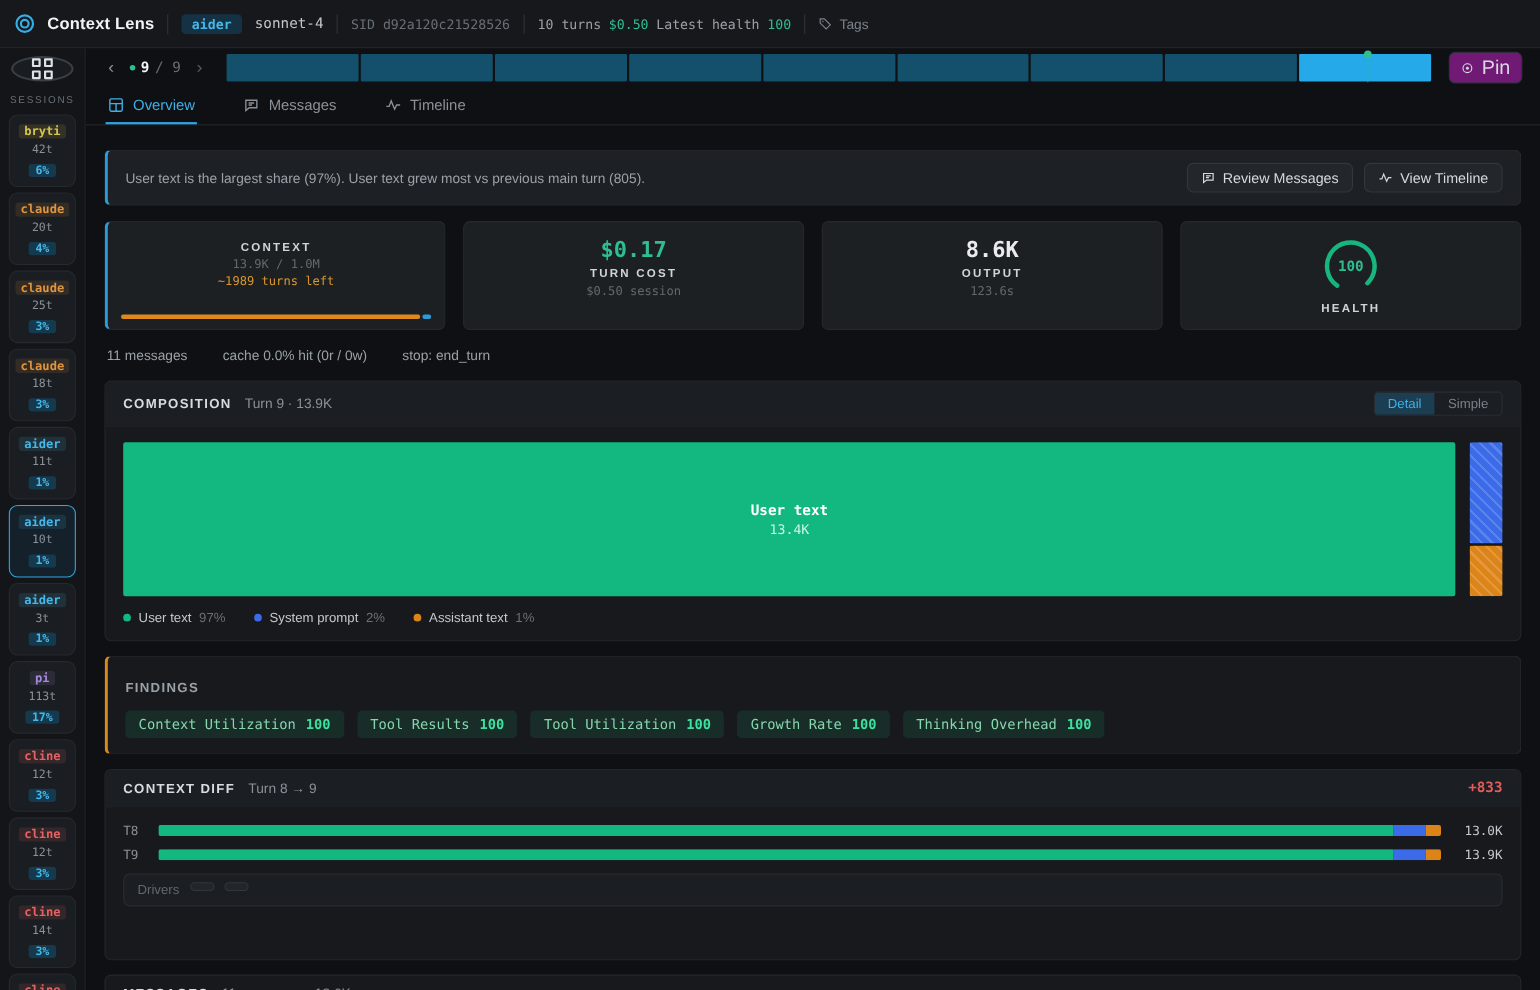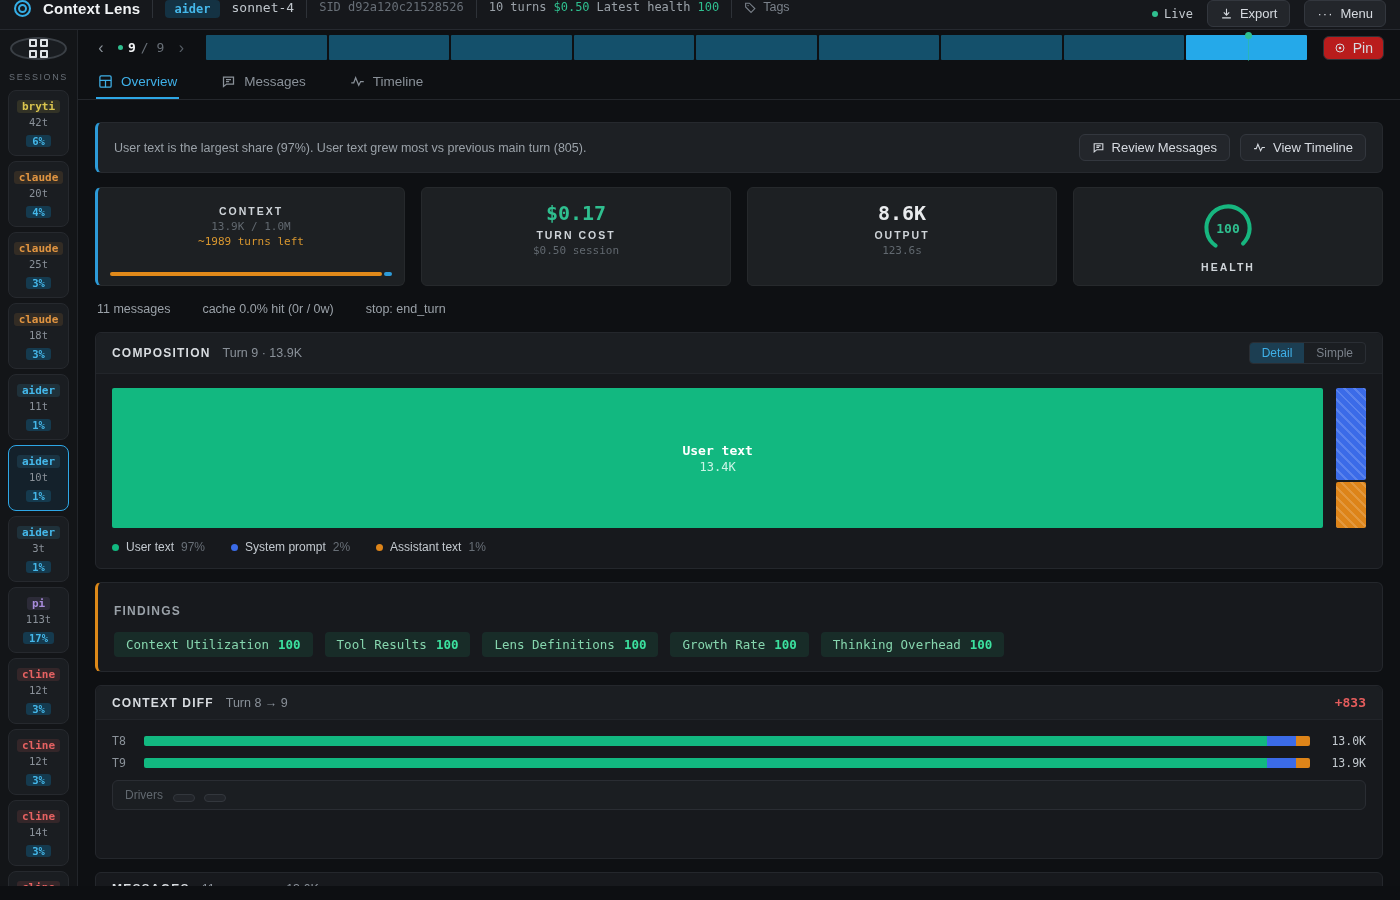--- a/index.html
+++ b/index.html
@@ -1,21 +1,21 @@
 <!DOCTYPE html>
 <html><head>
 <meta charset="utf-8">
 <style>
   * { margin:0; padding:0; box-sizing:border-box; }
   html,body { width:1400px; height:900px; overflow:hidden; background:#0d0f12;
     font-family:"Liberation Sans", sans-serif; color:#e8eaed; }
 
   
-  .topbar { height:30px; background:#16181c; border-bottom:1px solid #26292f;
-    display:flex; align-items:flex-start; padding:0 14px; gap:12px; }
+  .topbar { height:44px; background:#16181c; border-bottom:1px solid #26292f;
+    display:flex; align-items:center; padding:0 14px; gap:12px; }
   .logo { width:17px; height:17px; border:2px solid #35aee6; border-radius:50%;
     display:flex; align-items:center; justify-content:center; flex:0 0 auto; }
   .logo::after { content:''; width:5px; height:5px; border:2px solid #35aee6; border-radius:50%; }
   .app-name { font-size:15px; font-weight:bold; color:#f1f3f5; letter-spacing:.2px; }
   .vdiv { width:1px; height:18px; background:#2e3238; }
   .agent-badge { font-family:"DejaVu Sans Mono",monospace; font-size:12px; font-weight:bold;
     color:#45b8ea; background:#143243; padding:2px 9px; border-radius:4px; }
   .model { font-family:"DejaVu Sans Mono",monospace; font-size:13px; color:#c0c6cc; }
   .sid { font-family:"DejaVu Sans Mono",monospace; font-size:12px; color:#686f77; }
   .tb-stat { font-family:"DejaVu Sans Mono",monospace; font-size:12px; color:#9aa1a8;
@@ -68,21 +68,21 @@
   .tc-dot { width:5px; height:5px; border-radius:50%; background:#2fbf8f; }
   .tc-cur { font-size:13px; font-weight:bold; color:#f1f3f5; }
   .tc-total { font-size:13px; color:#686f77; }
   .segments { flex:1; height:25px; display:flex; gap:2px; position:relative; margin:0 8px; }
   .seg { flex:1; background:#14506b; border-radius:1px; cursor:pointer; }
   .seg.active { background:#25a9e9; }
   .turn-marker { position:absolute; left:94.4%; top:-3px; width:7px; height:7px;
     border-radius:50%; background:#2fbf8f; z-index:2; }
   .turn-marker::after { content:''; position:absolute; left:3px; top:7px; width:1px; height:22px;
     background:rgba(47,191,143,.55); }
-  .pin-btn { padding:3px 10px; font-size:14px; background:#b91c1c; border-color:#2e3237; }
+  .pin-btn { padding:3px 10px; font-size:18px; background:#701a75; border-color:#2e3237; }
 
   .tabs { height:35px; display:flex; align-items:stretch; gap:40px; padding:0 18px;
     border-bottom:1px solid #24272c; }
   .tab { display:flex; align-items:center; gap:8px; font-size:13.5px; color:#8a9199;
     cursor:pointer; border-bottom:2px solid transparent; padding:0 2px; }
   .tab.active { color:#3fb0e8; border-bottom-color:#2ea7e6; }
   .tab svg { display:block; }
 
   .content { flex:1; overflow:hidden; padding:22px 17px 0; }
 
@@ -155,21 +155,21 @@
   .diff-body { padding:14px 16px 16px; }
   .diff-row { display:flex; align-items:center; gap:10px; margin-bottom:8px; }
   .diff-label { font-family:"DejaVu Sans Mono",monospace; font-size:11.5px; color:#8a9199; width:22px; }
   .diff-track { flex:1; height:10px; display:flex; border-radius:2px; overflow:hidden; }
   .ds-green { background:#12b880; height:100%; }
   .ds-blue { background:#3b6be8; height:100%; }
   .ds-orange { background:#dd8419; height:100%; }
   .diff-val { font-family:"DejaVu Sans Mono",monospace; font-size:11.5px; color:#c3c9cf;
     width:46px; text-align:right; }
   .drivers { margin-top:10px; border:1px solid #2a2d33; background:#1b1e22; border-radius:6px;
-    padding:7px 12px; display:flex; align-items:flex-end; gap:10px; }
+    padding:7px 12px; display:flex; align-items:flex-start; gap:10px; }
   .drivers-label { font-size:12px; color:#61686f; }
   .chips { display:flex; gap:9px; }
   .chip { border:1px solid #33373d; background:#22252a; border-radius:4px; padding:3px 10px;
     font-family:"DejaVu Sans Mono",monospace; font-size:12px; font-weight:bold; color:#c9ced4; }
   .changes { margin-top:14px; display:flex; flex-direction:column; gap:9px; }
   .change-line { font-family:"DejaVu Sans Mono",monospace; font-size:12.5px; color:#959ca3; }
 </style>
 </head>
 <body>
 
@@ -189,36 +189,20 @@
     <span class="tb-green">100</span>
   </span>
   <span class="vdiv"></span>
   <span class="tags">
     <svg width="13" height="13" viewBox="0 0 24 24" fill="none" stroke="currentColor" stroke-width="2">
         <path d="M3 11V4h7l10 10-7 7z"></path>
         <circle cx="7.5" cy="8.5" r="1.3" fill="currentColor" stroke="none"></circle>
       </svg>
     <span>Tags</span>
   </span>
-  <span class="tb-right">
-    <span class="live">
-      <span class="dot-green"></span>
-      <span>Live</span>
-    </span>
-    <button class="btn">
-      <svg width="13" height="13" viewBox="0 0 24 24" fill="none" stroke="currentColor" stroke-width="2">
-          <path d="M12 3v11M7 10l5 5 5-5M4 20h16"></path>
-        </svg>
-      <span>Export</span>
-    </button>
-    <button class="btn">
-      <span style="letter-spacing:1px;">···</span>
-      <span>Menu</span>
-    </button>
-  </span>
 </header>
 
 <div class="app">
 
   <nav class="sidebar">
     <div class="home-btn">
       <span class="grid-icon">
           <i></i>
           <i></i>
           <i></i>
@@ -453,21 +437,21 @@
         <div class="pill-row">
             <span class="pill">
             <span>Context Utilization</span>
             <b>100</b>
           </span>
             <span class="pill">
             <span>Tool Results</span>
             <b>100</b>
           </span>
             <span class="pill">
-            <span>Lens Definitions</span>
+            <span>Tool Utilization</span>
             <b>100</b>
           </span>
             <span class="pill">
             <span>Growth Rate</span>
             <b>100</b>
           </span>
             <span class="pill">
             <span>Thinking Overhead</span>
             <b>100</b>
           </span>

